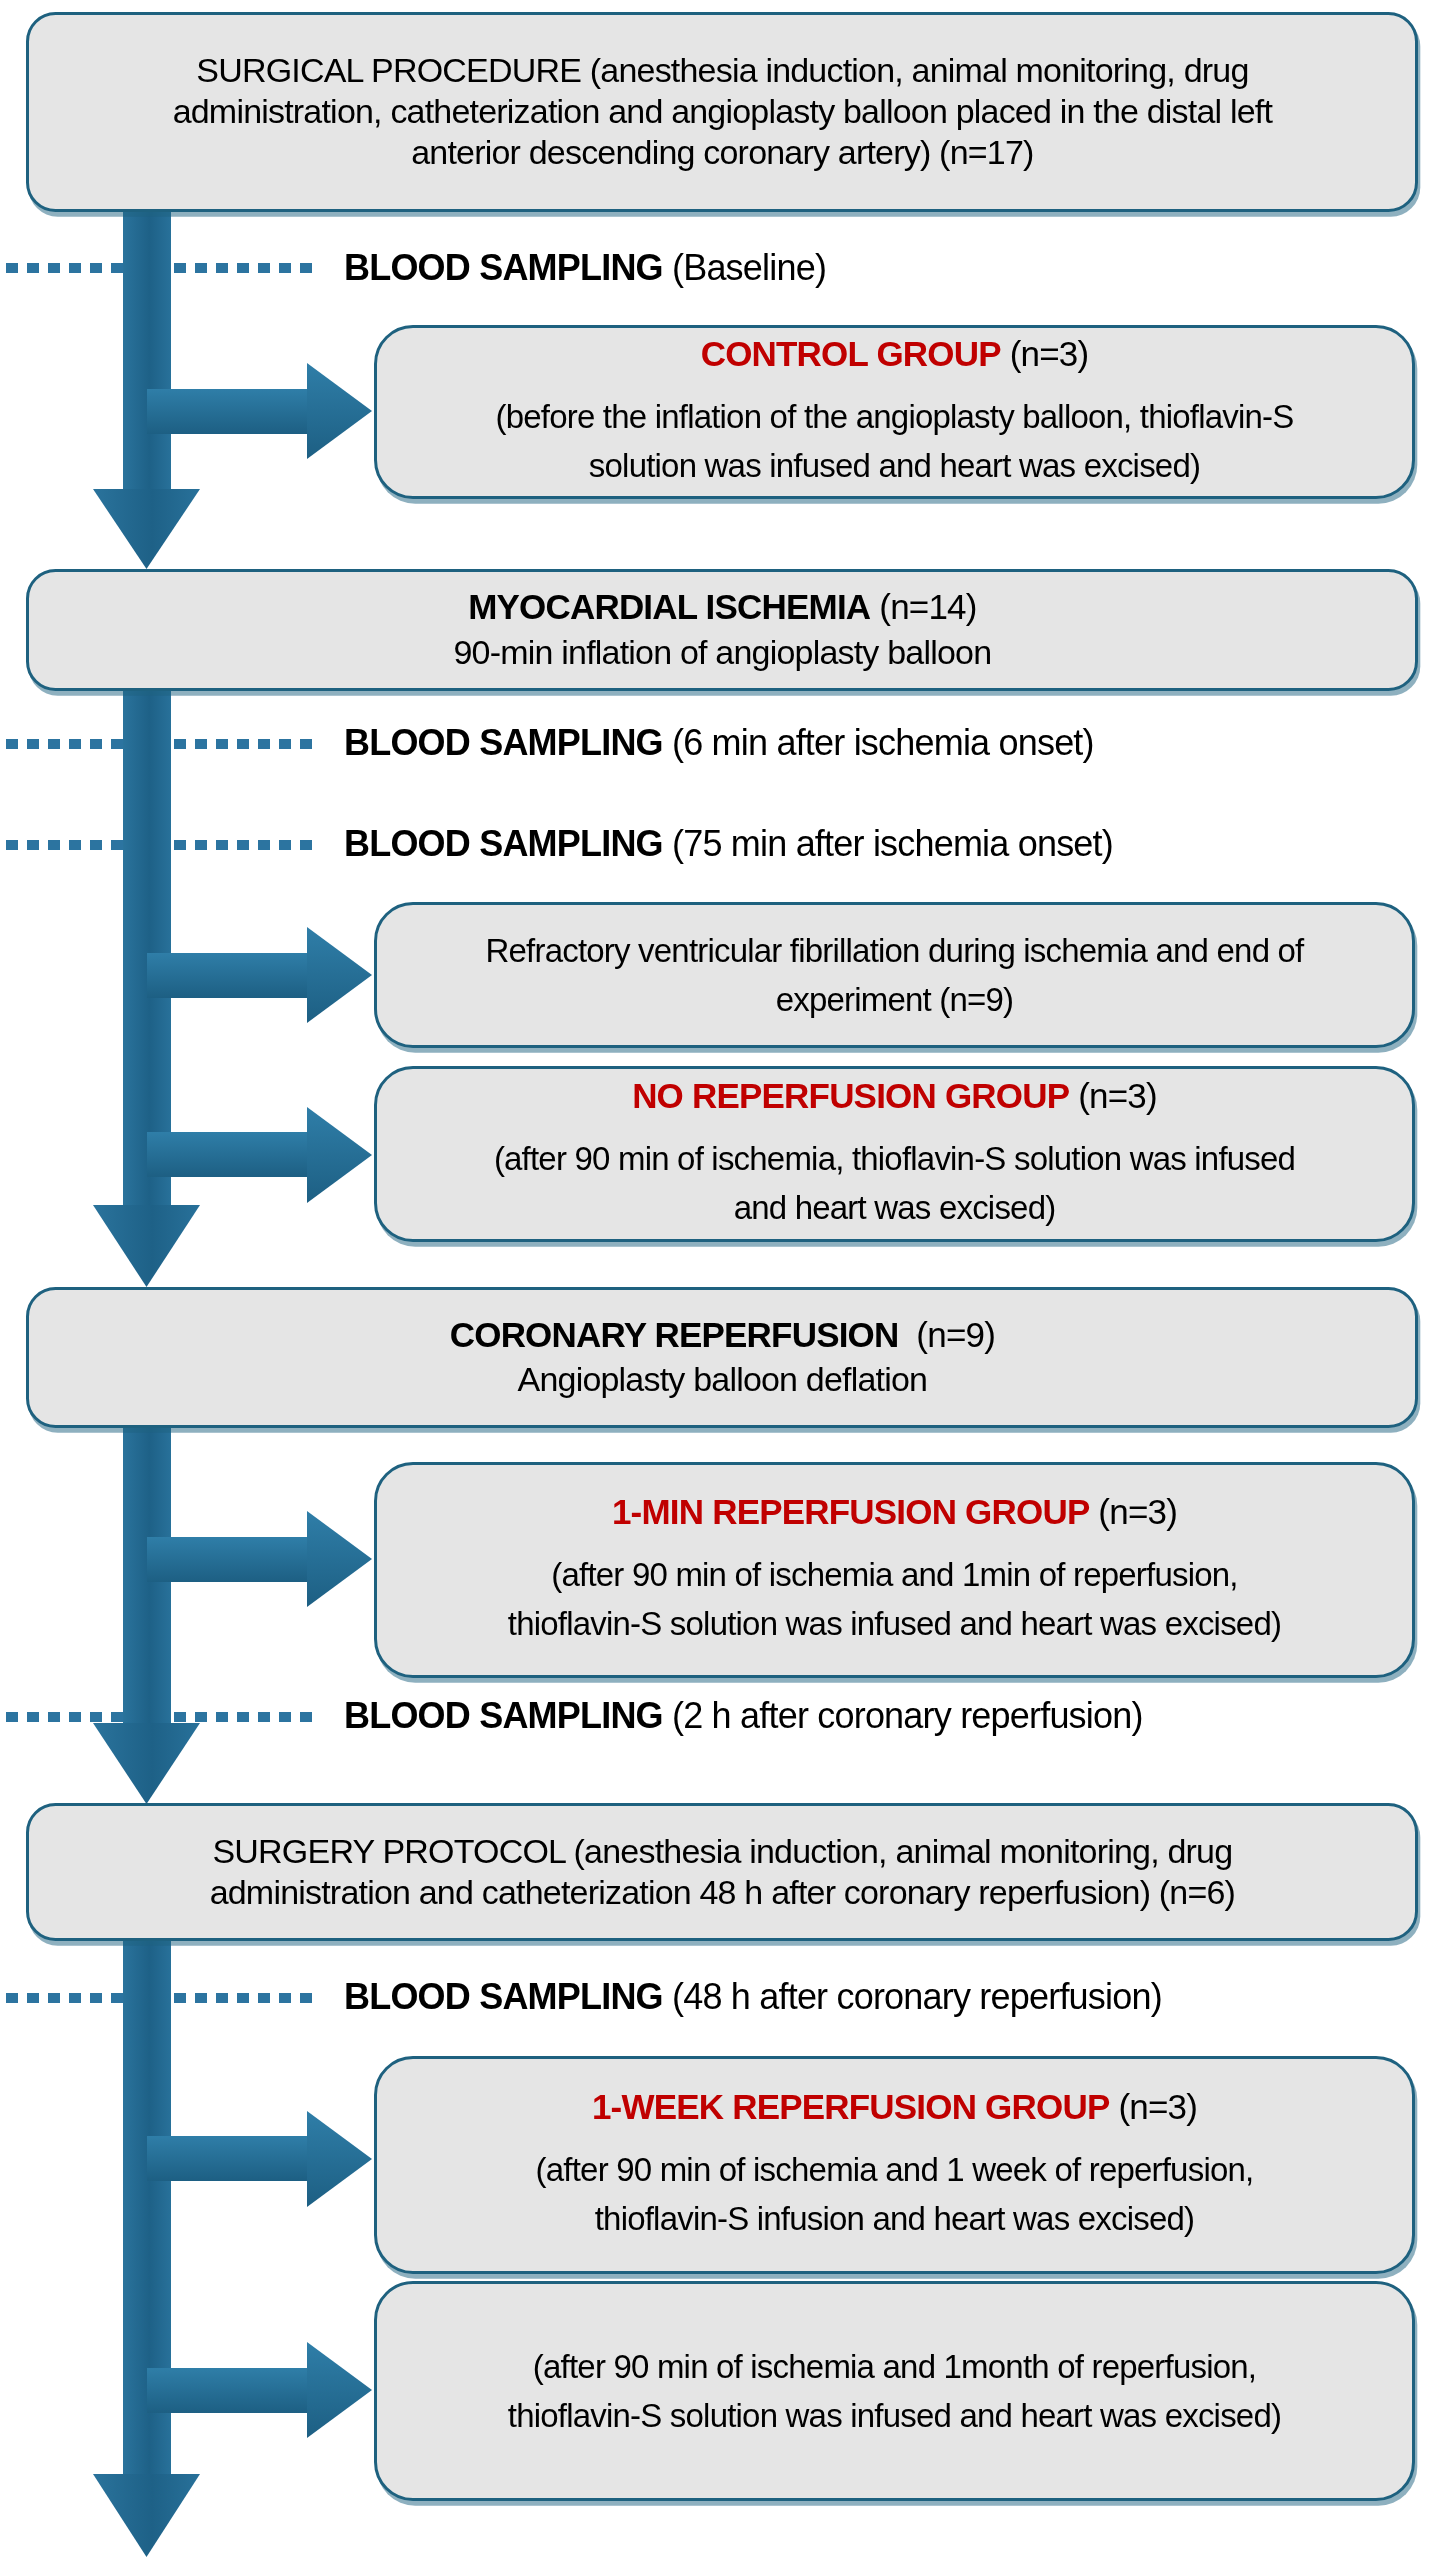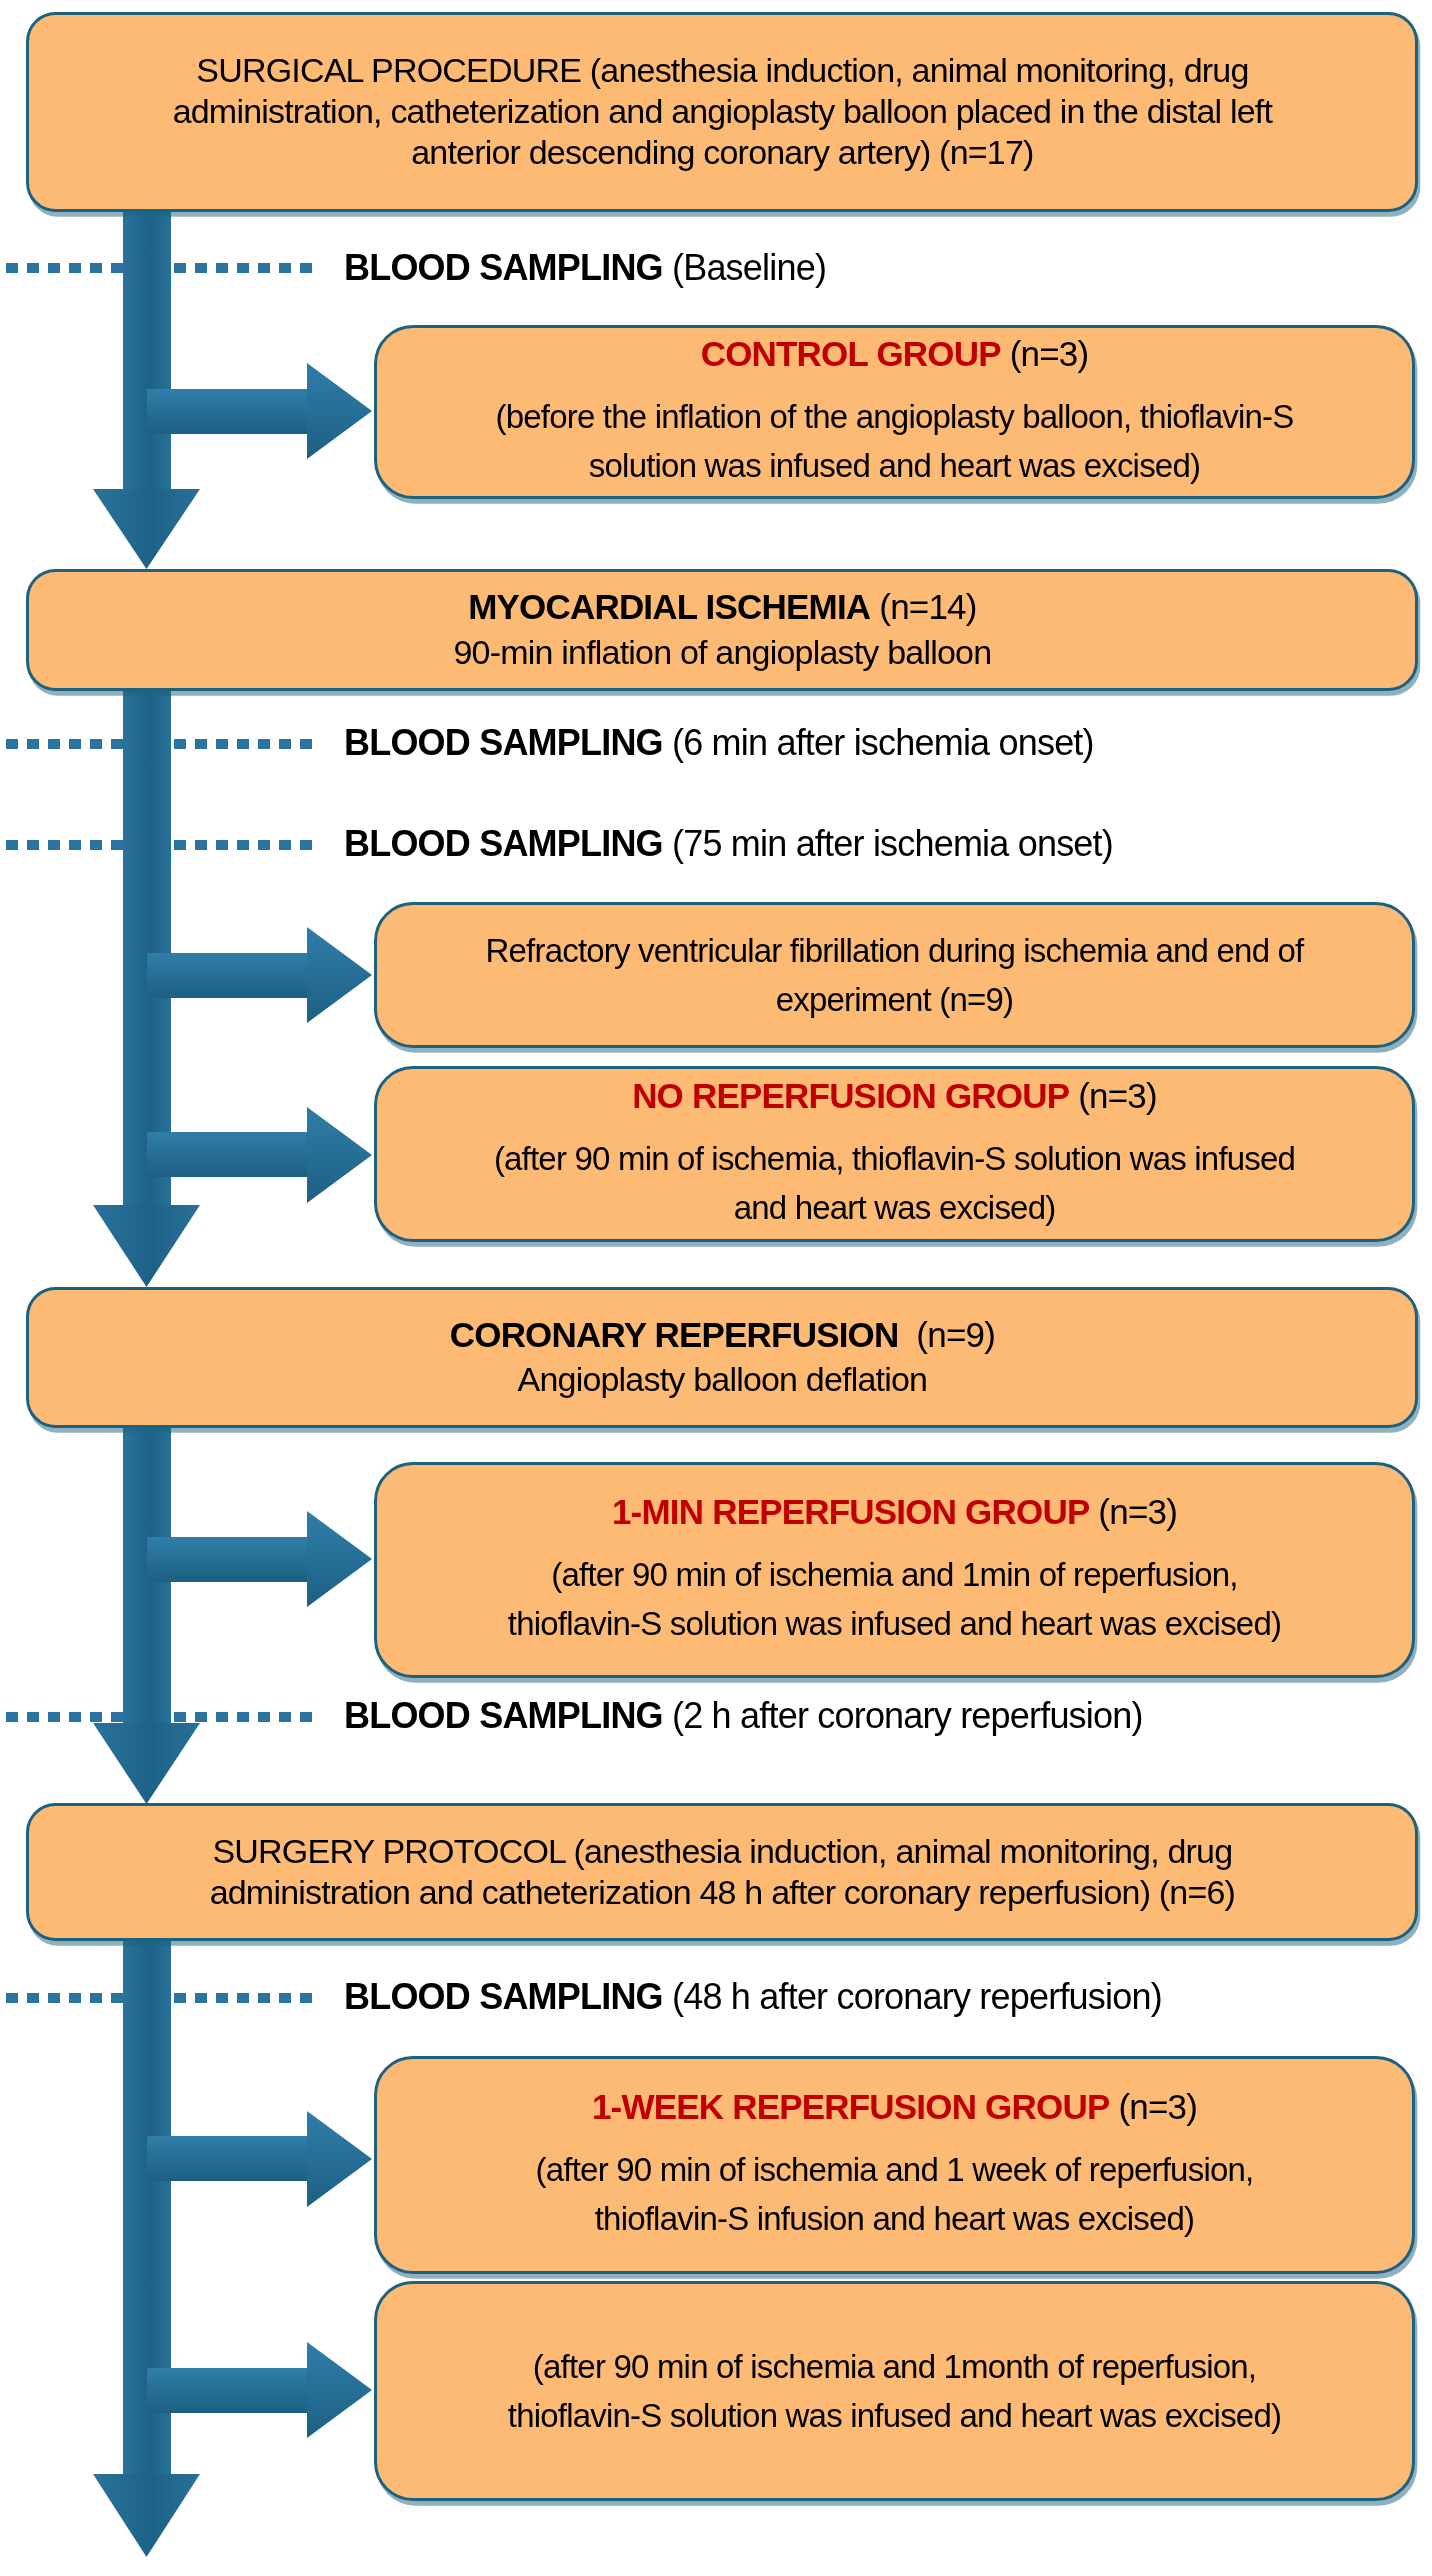--- a/index.html
+++ b/index.html
@@ -16,21 +16,21 @@
           background:linear-gradient(180deg,#2f7ea8 0%,#1d5f83 100%);}
   .hhead{position:absolute;left:307px;width:65px;height:96px;
          background:linear-gradient(180deg,#2f7ea8 0%,#1d5f83 100%);
          clip-path:polygon(0 0,100% 50%,0 100%);}
 
   
   .dashline{position:absolute;left:6.2px;width:309px;height:10px;z-index:1;
             background:repeating-linear-gradient(to right,#2c74a0 0 12.4px,rgba(0,0,0,0) 12.4px 21px);}
 
   
-  .box{position:absolute;box-sizing:border-box;background:#fdba74;border:3.1px solid #1e617f;
+  .box{position:absolute;box-sizing:border-box;background:#e5e5e5;border:3.1px solid #1e617f;
        box-shadow:2.3px 4.7px 0 rgba(30,97,127,0.5);z-index:3;
        display:flex;flex-direction:column;justify-content:center;align-items:center;text-align:center;}
   .mainbox{left:26.4px;width:1392px;border-radius:29.5px;}
   .groupbox{left:374px;width:1041px;border-radius:39px;gap:16px;}
   .boxtitle{font-weight:bold;font-size:35px;letter-spacing:-0.8px;white-space:pre;color:#000;}
   .boxtitle .red{color:#c00000;}
   .boxtitle .suffix{font-weight:normal;}
   .boxbody{font-size:34px;line-height:41px;letter-spacing:-0.8px;white-space:pre;color:#000;}
   .groupbox .boxbody{font-size:33px;line-height:49px;}
   .groupbox .boxtitle{margin-bottom:1.6px;}

